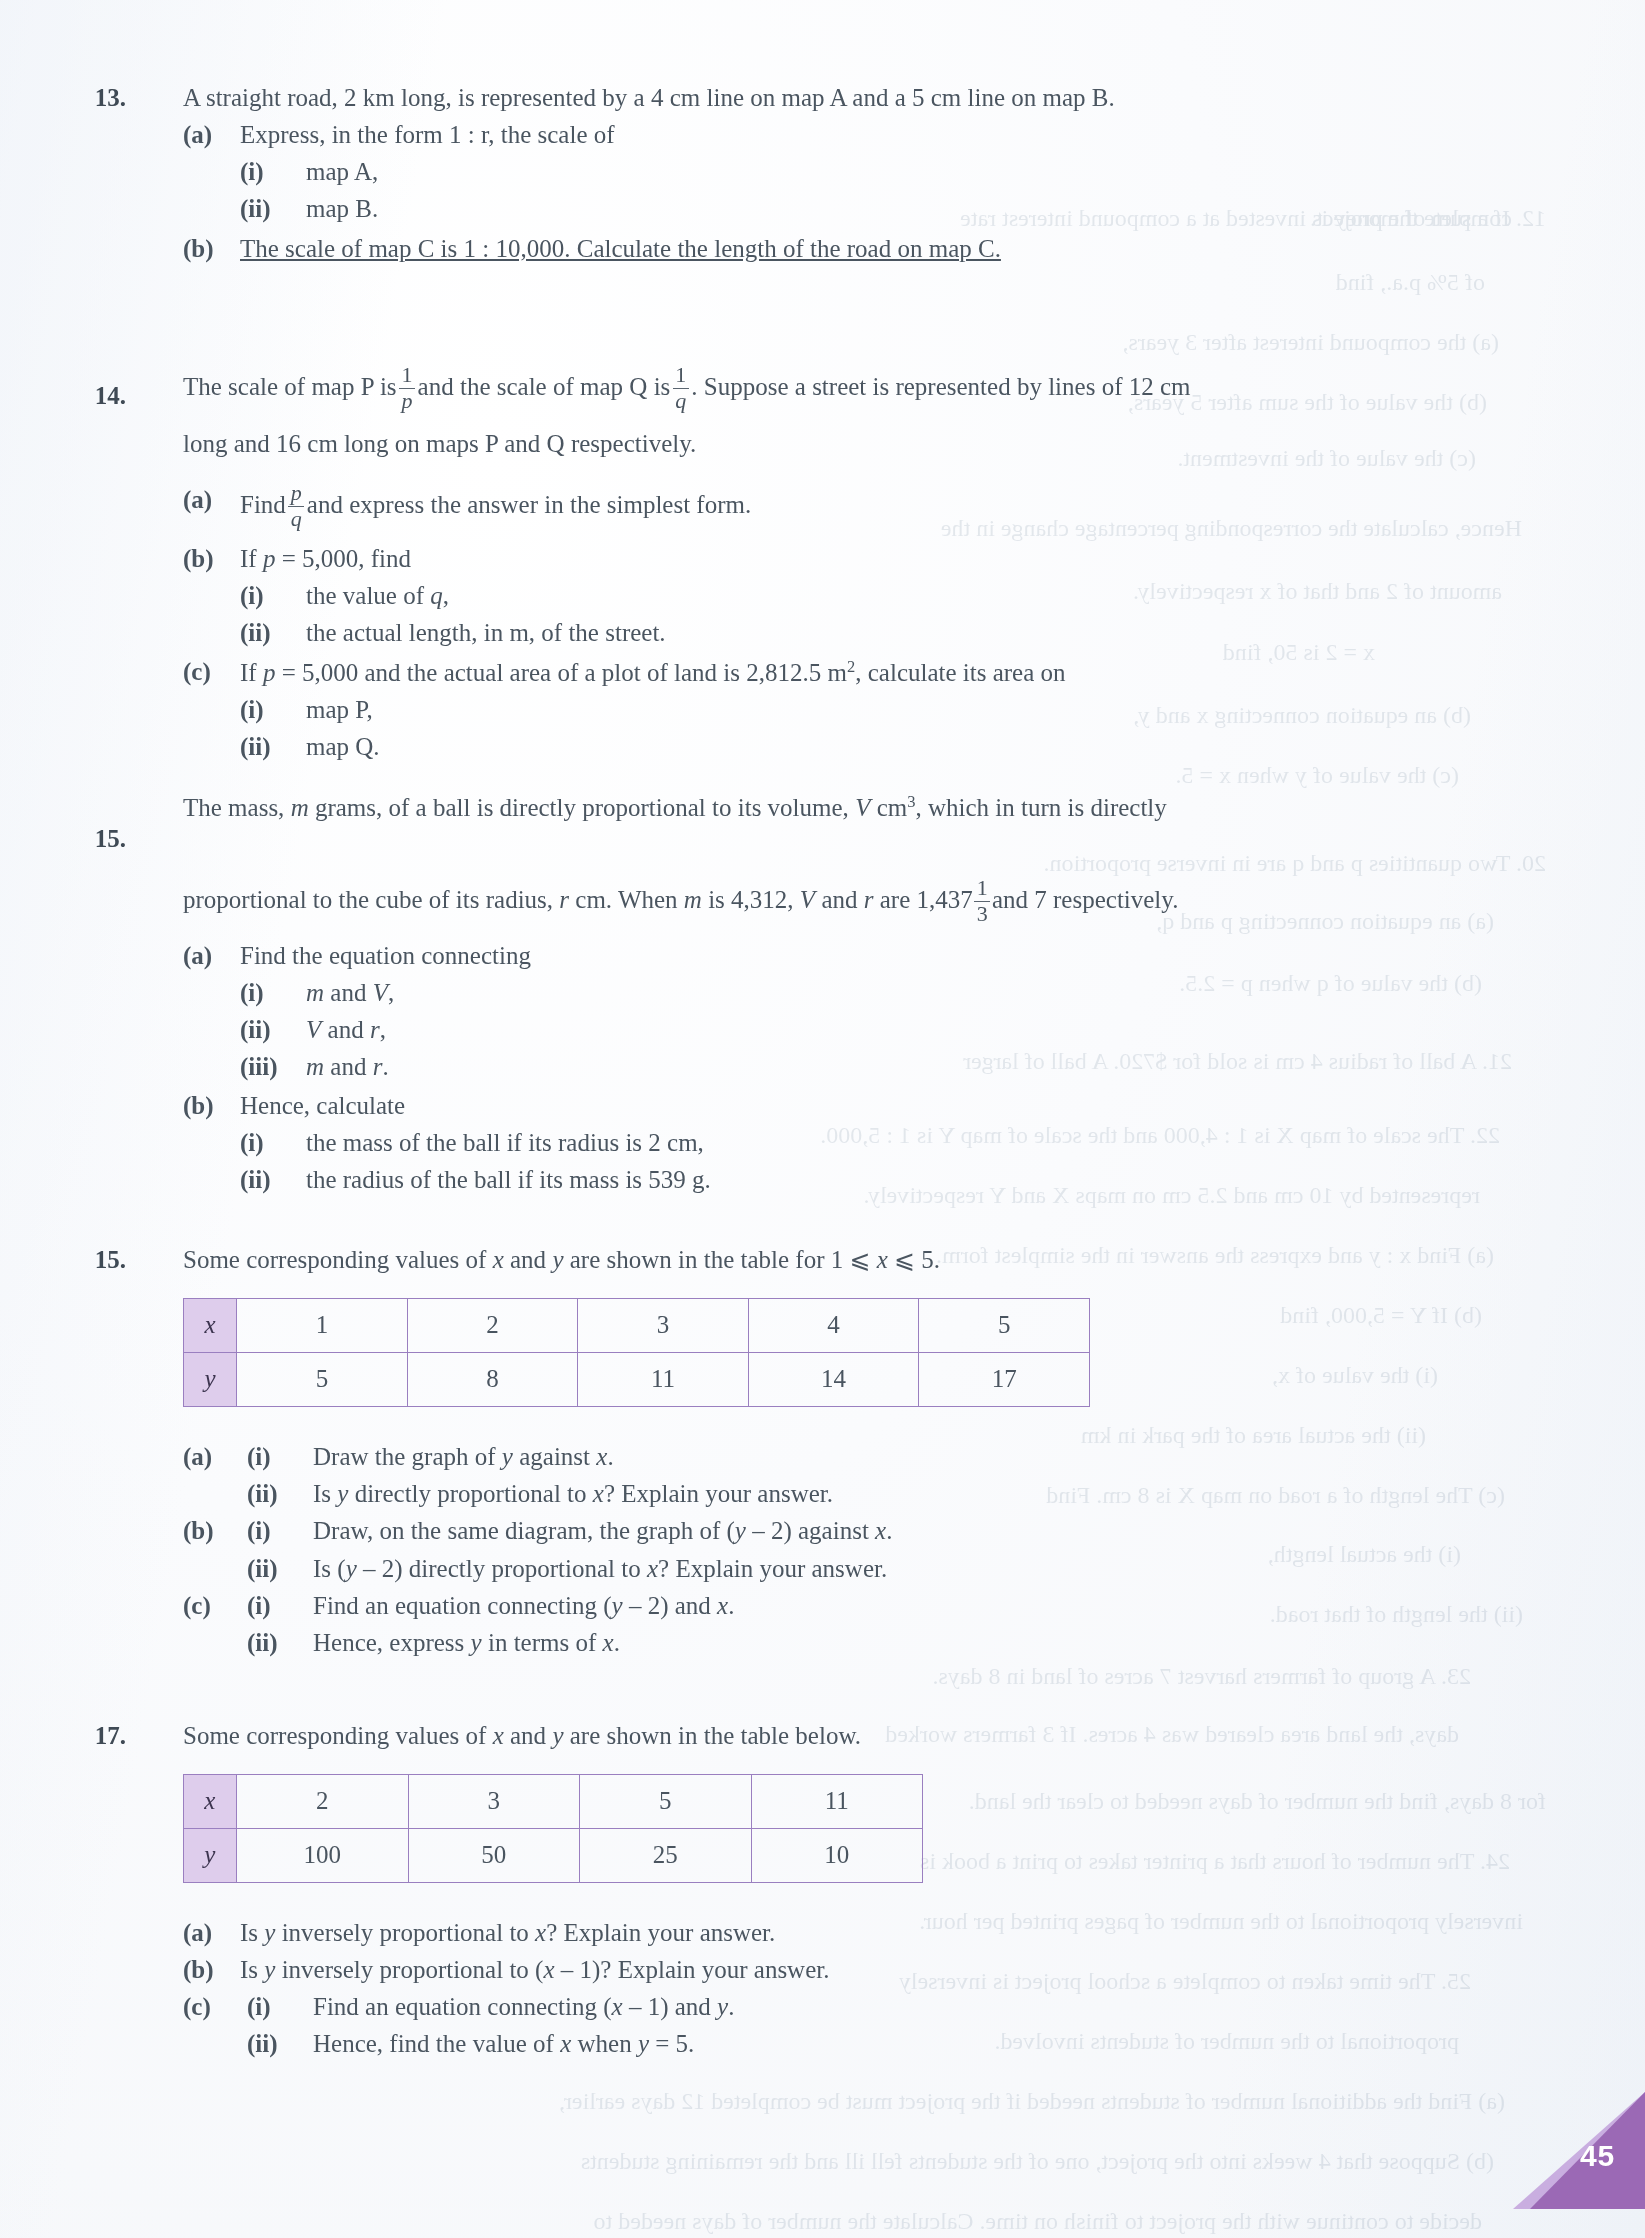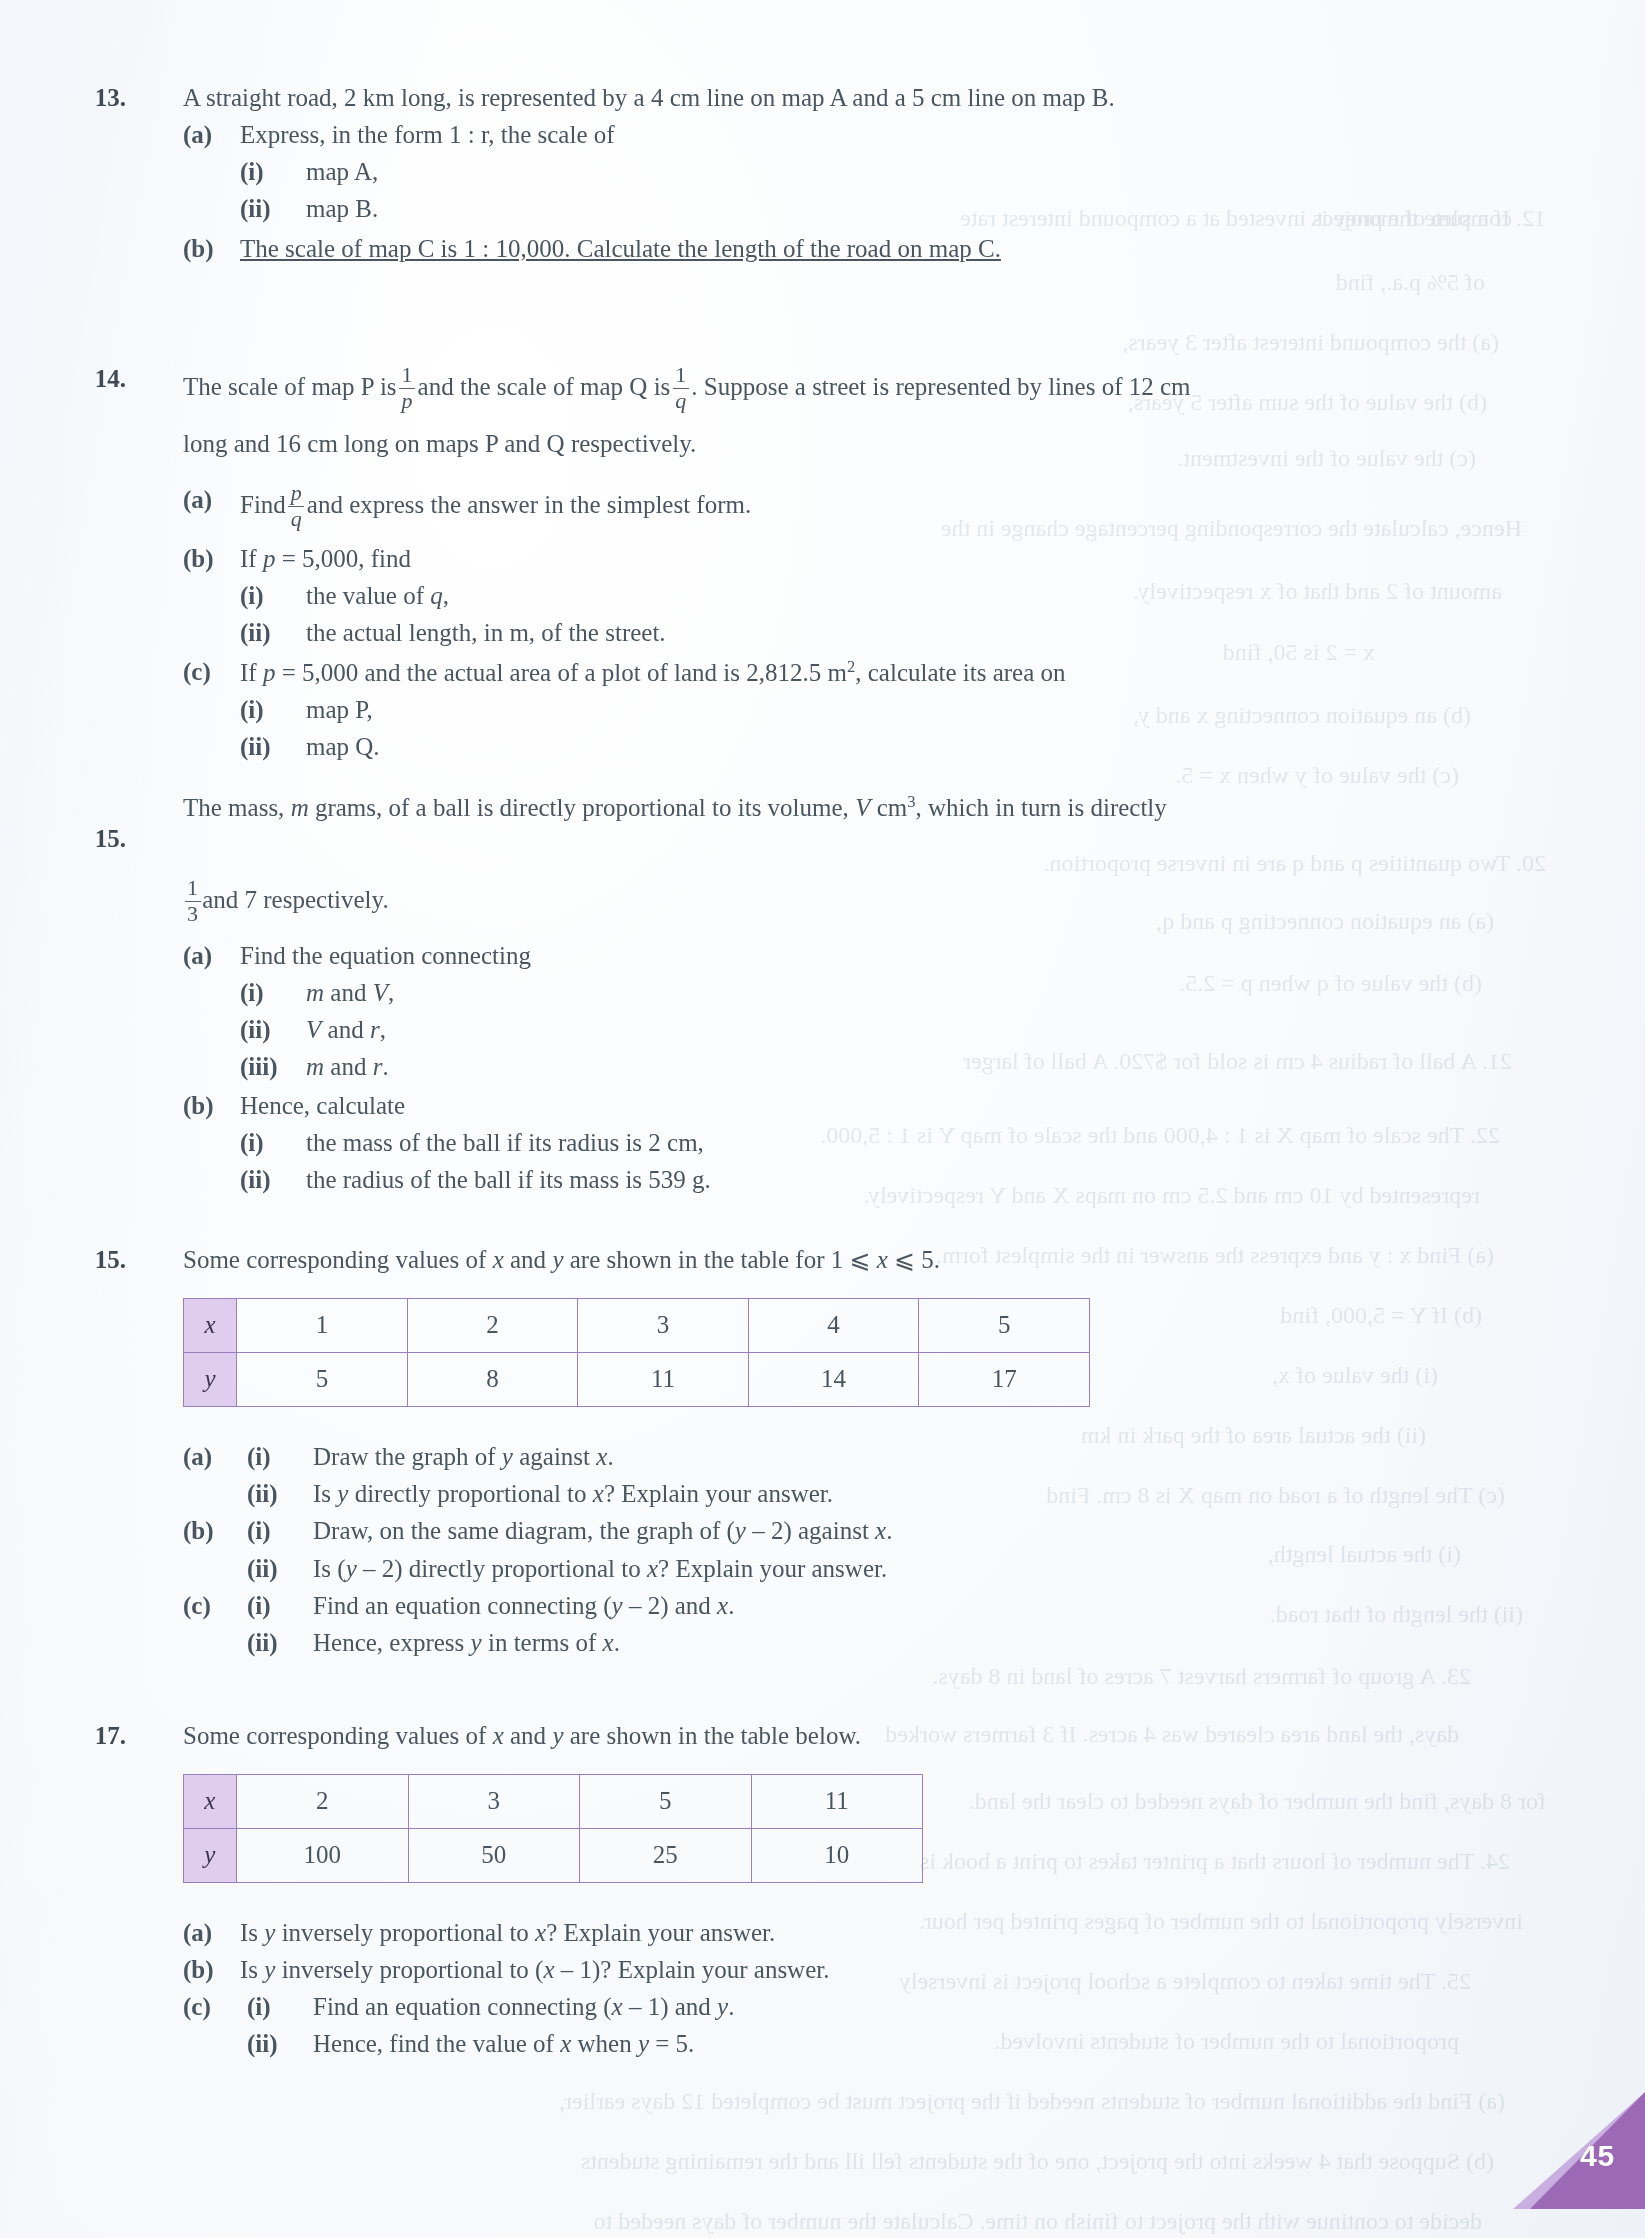--- a/index.html
+++ b/index.html
@@ -227,21 +227,21 @@
     <div class="txt" style="left:306px; top:156px;">map A,</div>
 
     <div class="lbl" style="left:240px; top:193px;">(ii)</div>
     <div class="txt" style="left:306px; top:193px;">map B.</div>
 
     <div class="lbl" style="left:183px; top:233px;">(b)</div>
     <div class="txt" style="left:240px; top:233px;text-decoration:underline;">The scale of map C is 1 : 10,000. Calculate the length of the road on map C.</div>
   </div>
 
   <div class="q" style="left:0; top:0;">
-    <div class="qnum" style="left:67px; top:363px;">14.</div>
+    <div class="qnum" style="left:67px; top:380px;">14.</div>
 
     <div class="line" style="left:183px; top:366px;">
       <span>The scale of map P is</span><span class="frac"><span class="num">1</span><span class="bar"></span><span class="den">p</span></span><span>and the scale of map Q is</span><span class="frac"><span class="num">1</span><span class="bar"></span><span class="den">q</span></span><span>. Suppose a street is represented by lines of 12 cm</span>
     </div>
 
     <div class="txt" style="left:183px; top:428px;">long and 16 cm long on maps P and Q respectively.</div>
 
     <div class="lbl" style="left:183px; top:484px;">(a)</div>
     <div class="line" style="left:240px; top:484px;">
       <span>Find</span><span class="frac"><span class="num" style="font-style:italic">p</span><span class="bar"></span><span class="den">q</span></span><span>and express the answer in the simplest form.</span>
@@ -267,21 +267,21 @@
   </div>
 
   <div class="q" style="left:0; top:0;">
     <div class="qnum" style="left:67px; top:823px;">15.</div>
 
     <div class="line" style="left:183px; top:791px;">
       <span>The mass, <i>m</i> grams, of a ball is directly proportional to its volume, <i>V</i> cm<span class="sup">3</span></span><span>, which in turn is directly</span>
     </div>
 
     <div class="line" style="left:183px; top:879px;">
-      <span class="frac small" style="margin:0 1.6px;"><span class="num">1</span><span class="bar"></span><span class="den" style="font-style:normal">3</span></span><span>and 7 respectively.</span>
+      <span>proportional to the cube of its radius, <i>r</i> cm. When <i>m</i> is 4,312, <i>V</i> and <i>r</i> are 1,437</span><span class="frac small" style="margin:0 1.6px;"><span class="num">1</span><span class="bar"></span><span class="den" style="font-style:normal">3</span></span><span>and 7 respectively.</span>
     </div>
 
     <div class="lbl" style="left:183px; top:940px;">(a)</div>
     <div class="txt" style="left:240px; top:940px;">Find the equation connecting</div>
 
     <div class="lbl" style="left:240px; top:977px;">(i)</div>
     <div class="txt" style="left:306px; top:977px;"><i>m</i> and <i>V</i>,</div>
 
     <div class="lbl" style="left:240px; top:1014px;">(ii)</div>
     <div class="txt" style="left:306px; top:1014px;"><i>V</i> and <i>r</i>,</div>

